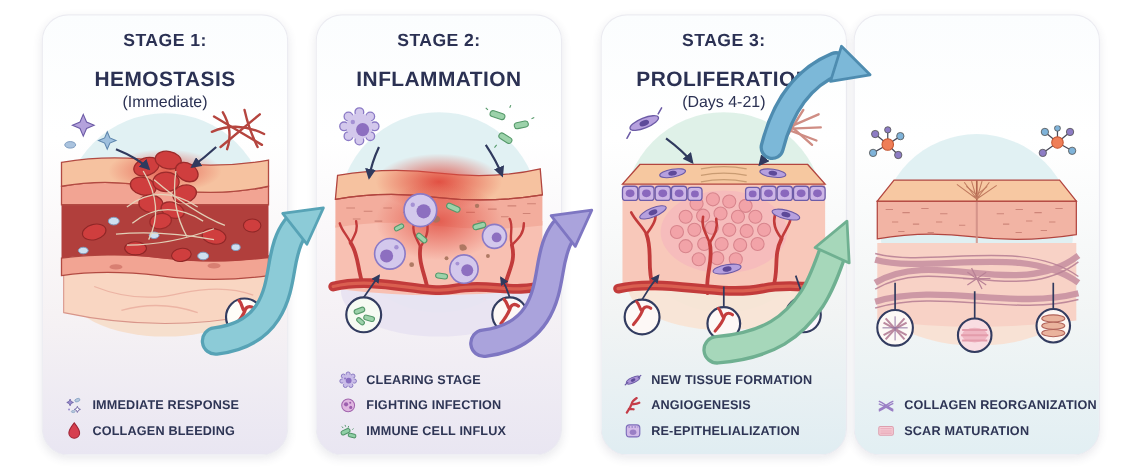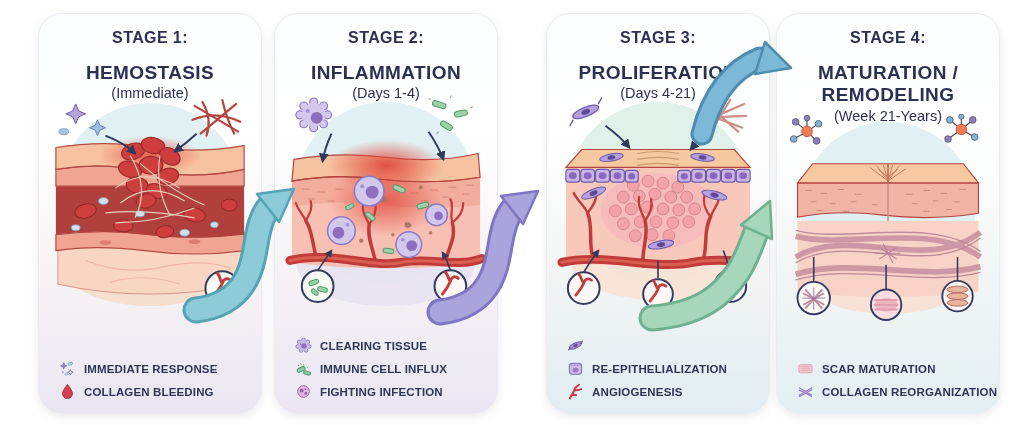--- a/index.html
+++ b/index.html
@@ -1,21 +1,21 @@
 <!DOCTYPE html>
 <html><head>
 <meta charset="utf-8">
 <style>
   html,body{margin:0;padding:0;background:#fff;}
   .canvas{position:relative;width:1024px;height:425px;background:#ffffff;overflow:hidden;
           font-family:"Liberation Sans",sans-serif;border-radius:20px;}
   .card{position:absolute;top:13px;width:222px;height:399px;border-radius:24px;
         border:1px solid #ebebf1;box-shadow:0 3px 8px rgba(60,60,90,.10);z-index:1;}
   .card.c1{left:38px; background:linear-gradient(180deg,#fbfdfe 0%,#ffffff 28%,#f6f2f4 68%,#e9e6f2 100%);}
-  .card.c2{left:274px;background:linear-gradient(180deg,#fbfdfe 0%,#ffffff 28%,#f5f1f5 68%,#e9e6f2 100%);}
+  .card.c2{left:287px;background:linear-gradient(180deg,#fbfdfe 0%,#ffffff 28%,#f5f1f5 68%,#e9e6f2 100%);}
   .card.c3{left:546px;background:linear-gradient(180deg,#fbfdfe 0%,#ffffff 28%,#f2f4f4 68%,#e0edf2 100%);}
   .card.c4{left:776px;background:linear-gradient(180deg,#fbfdfe 0%,#ffffff 28%,#f2f5f5 68%,#e2eff3 100%);}
   .titleblock{margin-top:15px;text-align:center;color:#2b3153;line-height:1.18;}
   .stage-label{font-size:16px;font-weight:600;letter-spacing:.4px;}
   .stage-name{font-size:19px;font-weight:800;letter-spacing:.4px;margin:14px auto 0;max-width:185px;}
   .stage-timing{font-size:14.5px;font-weight:500;margin-top:1px;}
   .illus{position:absolute;left:50%;transform:translateX(-50%);}
   .c1 .illus,.c2 .illus,.c3 .illus{top:80px;}
   .c4 .illus{top:100px;}
   .bullets{position:absolute;left:20px;right:4px;bottom:13px;display:flex;flex-direction:column;gap:6px;}
@@ -128,21 +128,20 @@
         </svg>
         <span class="bullet-text">COLLAGEN BLEEDING</span>
       </div>
     </div>
   </div>
 
   <div class="card c2">
     <div class="titleblock">
       <div class="stage-label">STAGE 2:</div>
       <div class="stage-name">INFLAMMATION</div>
-      <div class="stage-timing">(Days 1-4)</div>
     </div>
     <svg class="illus" width="208" height="218" viewBox="0 0 210 220">
       <defs>
         <radialGradient id="rg2">
             <stop offset="0" stop-color="#e04a3e"></stop>
             <stop offset="1" stop-color="#e04a3e" stop-opacity="0"></stop>
           </radialGradient>
         <marker id="ah2" viewBox="0 0 10 10" refX="8" refY="5" markerWidth="5" markerHeight="5" orient="auto">
             <path d="M0 0 L10 5 L0 10 Z" fill="#303a5e"></path>
           </marker>
@@ -243,38 +242,38 @@
               <circle cx="15" cy="10" r="2"></circle>
             <circle cx="11.6" cy="14.2" r="2"></circle>
               <circle cx="6.4" cy="14.2" r="2"></circle>
               <circle cx="3" cy="10" r="2"></circle>
             <circle cx="4.4" cy="5.2" r="2"></circle>
           </g>
           <circle cx="9" cy="9" r="5.6" fill="#c9bce8"></circle>
           <circle cx="9.5" cy="9.5" r="2.8" fill="#8a6fc2"></circle>
             <circle cx="6" cy="7.5" r=".9" fill="#8a6fc2"></circle>
         </svg>
-        <span class="bullet-text">CLEARING TISSUE</span>
-      </div>
-      <div class="bullet">
-        <svg width="17" height="17" viewBox="0 0 18 18">
-          <rect x="2" y="8" width="9" height="4" rx="2" transform="rotate(-25 6.5 10)" fill="#8fcfa5" stroke="#4f9468" stroke-width="1"></rect>
-          <rect x="9" y="12" width="7.5" height="3.4" rx="1.7" transform="rotate(15 12.8 13.7)" fill="#8fcfa5" stroke="#4f9468" stroke-width="1"></rect>
-          <path d="M3 5 L4.2 6.5 M6 3.5 L6.6 5.2 M9.5 4.5 L9 6.2 M13 8 L14.2 7" stroke="#4f9468" stroke-width=".9" fill="none"></path>
-        </svg>
-        <span class="bullet-text">IMMUNE CELL INFLUX</span>
+        <span class="bullet-text">CLEARING STAGE</span>
       </div>
       <div class="bullet">
         <svg width="17" height="17" viewBox="0 0 18 18">
           <circle cx="9" cy="9" r="6.2" fill="#e0b6e0" stroke="#a265ae" stroke-width="1"></circle>
           <circle cx="7" cy="8" r="2" fill="#9c5fae"></circle>
             <circle cx="11.5" cy="11" r="1.5" fill="#9c5fae"></circle>
             <circle cx="11" cy="6.5" r="1" fill="#9c5fae"></circle>
         </svg>
         <span class="bullet-text">FIGHTING INFECTION</span>
+      </div>
+      <div class="bullet">
+        <svg width="17" height="17" viewBox="0 0 18 18">
+          <rect x="2" y="8" width="9" height="4" rx="2" transform="rotate(-25 6.5 10)" fill="#8fcfa5" stroke="#4f9468" stroke-width="1"></rect>
+          <rect x="9" y="12" width="7.5" height="3.4" rx="1.7" transform="rotate(15 12.8 13.7)" fill="#8fcfa5" stroke="#4f9468" stroke-width="1"></rect>
+          <path d="M3 5 L4.2 6.5 M6 3.5 L6.6 5.2 M9.5 4.5 L9 6.2 M13 8 L14.2 7" stroke="#4f9468" stroke-width=".9" fill="none"></path>
+        </svg>
+        <span class="bullet-text">IMMUNE CELL INFLUX</span>
       </div>
     </div>
   </div>
 
   <div class="card c3">
     <div class="titleblock">
       <div class="stage-label">STAGE 3:</div>
       <div class="stage-name">PROLIFERATION</div>
       <div class="stage-timing">(Days 4-21)</div>
     </div>
@@ -411,44 +410,40 @@
         <ellipse cx="178" cy="196" rx="3.6" ry="3" fill="#8a68bd"></ellipse>
       </g>
     </svg>
     <div class="bullets">
       <div class="bullet">
         <svg width="17" height="17" viewBox="0 0 18 18">
           <ellipse cx="9" cy="9" rx="7" ry="2.6" transform="rotate(-25 9 9)" fill="#ab93d6" stroke="#6c5ba6" stroke-width="1"></ellipse>
           <ellipse cx="9" cy="9" rx="2.4" ry="1.5" transform="rotate(-25 9 9)" fill="#5d4a99"></ellipse>
           <path d="M1.5 13.5 L4 11.2 M14 6.8 L16.5 4.5" stroke="#6c5ba6" stroke-width="1.2" stroke-linecap="round" fill="none"></path>
         </svg>
+        <span class="bullet-text">NEW TISSUE FORMATION</span>
+      </div>
+      <div class="bullet">
+        <svg width="17" height="17" viewBox="0 0 18 18">
+          <path d="M3 16 C5 13 6.5 11 7.5 8 M7.5 8 C8.3 5.3 10 3.5 12.5 2 M7.5 8 C9.5 7.5 12 8 15 6.5 M5 12.5 C6.5 12.8 8 12.2 9.5 12.8" stroke="#c43d48" stroke-width="2.2" fill="none" stroke-linecap="round"></path>
+        </svg>
+        <span class="bullet-text">ANGIOGENESIS</span>
       </div>
       <div class="bullet">
         <svg width="17" height="17" viewBox="0 0 18 18">
           <rect x="2.5" y="3.5" width="13" height="11.5" rx="3" fill="#d2bbe8" stroke="#7d6cba" stroke-width="1.1"></rect>
           <path d="M4.5 5.5 h1.6 M7.4 5.5 h1.6 M10.3 5.5 h1.6 M13.2 5.5 h.8" stroke="#7d6cba" stroke-width="1"></path>
           <ellipse cx="9" cy="10.5" rx="3.2" ry="2.6" fill="#9a7fc5"></ellipse>
         </svg>
         <span class="bullet-text">RE-EPITHELIALIZATION</span>
       </div>
-      <div class="bullet">
-        <svg width="17" height="17" viewBox="0 0 18 18">
-          <path d="M3 16 C5 13 6.5 11 7.5 8 M7.5 8 C8.3 5.3 10 3.5 12.5 2 M7.5 8 C9.5 7.5 12 8 15 6.5 M5 12.5 C6.5 12.8 8 12.2 9.5 12.8" stroke="#c43d48" stroke-width="2.2" fill="none" stroke-linecap="round"></path>
-        </svg>
-        <span class="bullet-text">ANGIOGENESIS</span>
-      </div>
     </div>
   </div>
 
   <div class="card c4">
-    <div class="titleblock">
-      <div class="stage-label">STAGE 4:</div>
-      <div class="stage-name">MATURATION / REMODELING</div>
-      <div class="stage-timing">(Week 21-Years)</div>
-    </div>
     <svg class="illus" width="200" height="210" viewBox="0 0 210 220">
       <circle cx="105" cy="100" r="92" fill="#d9edf0" opacity=".8"></circle>
       <ellipse cx="105" cy="170" rx="88" ry="40" fill="#f8e0d2" opacity=".9"></ellipse>
       <g>
         <path d="M10 112 H200 V186 Q105 198 10 186 Z" fill="#f8d2c6"></path>
         <g stroke="#cb95a4" stroke-width="6" fill="none" opacity=".95">
           <path d="M8 128 C60 142 150 112 202 150"></path>
           <path d="M8 150 C65 116 145 168 202 124"></path>
           <path d="M8 168 C70 150 140 176 202 160"></path>
         </g>
@@ -515,30 +510,30 @@
         <path d="M178 174 L178 150" stroke="#303a5e" stroke-width="1.6"></path>
         <circle cx="178" cy="191" r="16" fill="#fdf6f2" stroke="#333c60" stroke-width="2"></circle>
         <ellipse cx="178" cy="184" rx="11" ry="3.4" fill="#eab39d" stroke="#b2645a" stroke-width="1"></ellipse>
         <ellipse cx="178" cy="191" rx="11" ry="3.4" fill="#eab39d" stroke="#b2645a" stroke-width="1"></ellipse>
         <ellipse cx="178" cy="198" rx="11" ry="3.4" fill="#eab39d" stroke="#b2645a" stroke-width="1"></ellipse>
       </g>
     </svg>
     <div class="bullets">
       <div class="bullet">
         <svg width="17" height="17" viewBox="0 0 18 18">
+          <path d="M2 5 C7 7 11 11 16 13 M2 7.5 C7 9 11 12 16 14.5 M2 13 C7 11 11 7 16 5 M2 14.5 C7 12.5 11 9 16 7" stroke="#9a7fc5" stroke-width="1.3" fill="none"></path>
+        </svg>
+        <span class="bullet-text">COLLAGEN REORGANIZATION</span>
+      </div>
+      <div class="bullet">
+        <svg width="17" height="17" viewBox="0 0 18 18">
           <rect x="2" y="5" width="14" height="8.5" rx="1.5" fill="#f6cdd6" stroke="#dd9fae" stroke-width="1"></rect>
           <path d="M3.5 7.2 H14.5 M3.5 9.3 H14.5 M3.5 11.4 H14.5" stroke="#e8a7b6" stroke-width="1.1"></path>
         </svg>
         <span class="bullet-text">SCAR MATURATION</span>
-      </div>
-      <div class="bullet">
-        <svg width="17" height="17" viewBox="0 0 18 18">
-          <path d="M2 5 C7 7 11 11 16 13 M2 7.5 C7 9 11 12 16 14.5 M2 13 C7 11 11 7 16 5 M2 14.5 C7 12.5 11 9 16 7" stroke="#9a7fc5" stroke-width="1.3" fill="none"></path>
-        </svg>
-        <span class="bullet-text">COLLAGEN REORGANIZATION</span>
       </div>
     </div>
   </div>
 
   <svg class="connectors" width="1024" height="425" viewBox="0 0 1024 425">
     <g>
       <path d="M196 310 C246 304 252 268 256 244 C259 226 262 216 268 208" fill="none" stroke-width="27" stroke-linecap="round" stroke="#57a3b6"></path>
       <path d="M196 310 C246 304 252 268 256 244 C259 226 262 216 268 208" fill="none" stroke-width="21" stroke-linecap="round" stroke="#8ccbd7"></path>
       <polygon points="294,189 279,222 257,194" stroke-width="2.5" stroke-linejoin="round" fill="#8ccbd7" stroke="#57a3b6"></polygon>
     </g>

